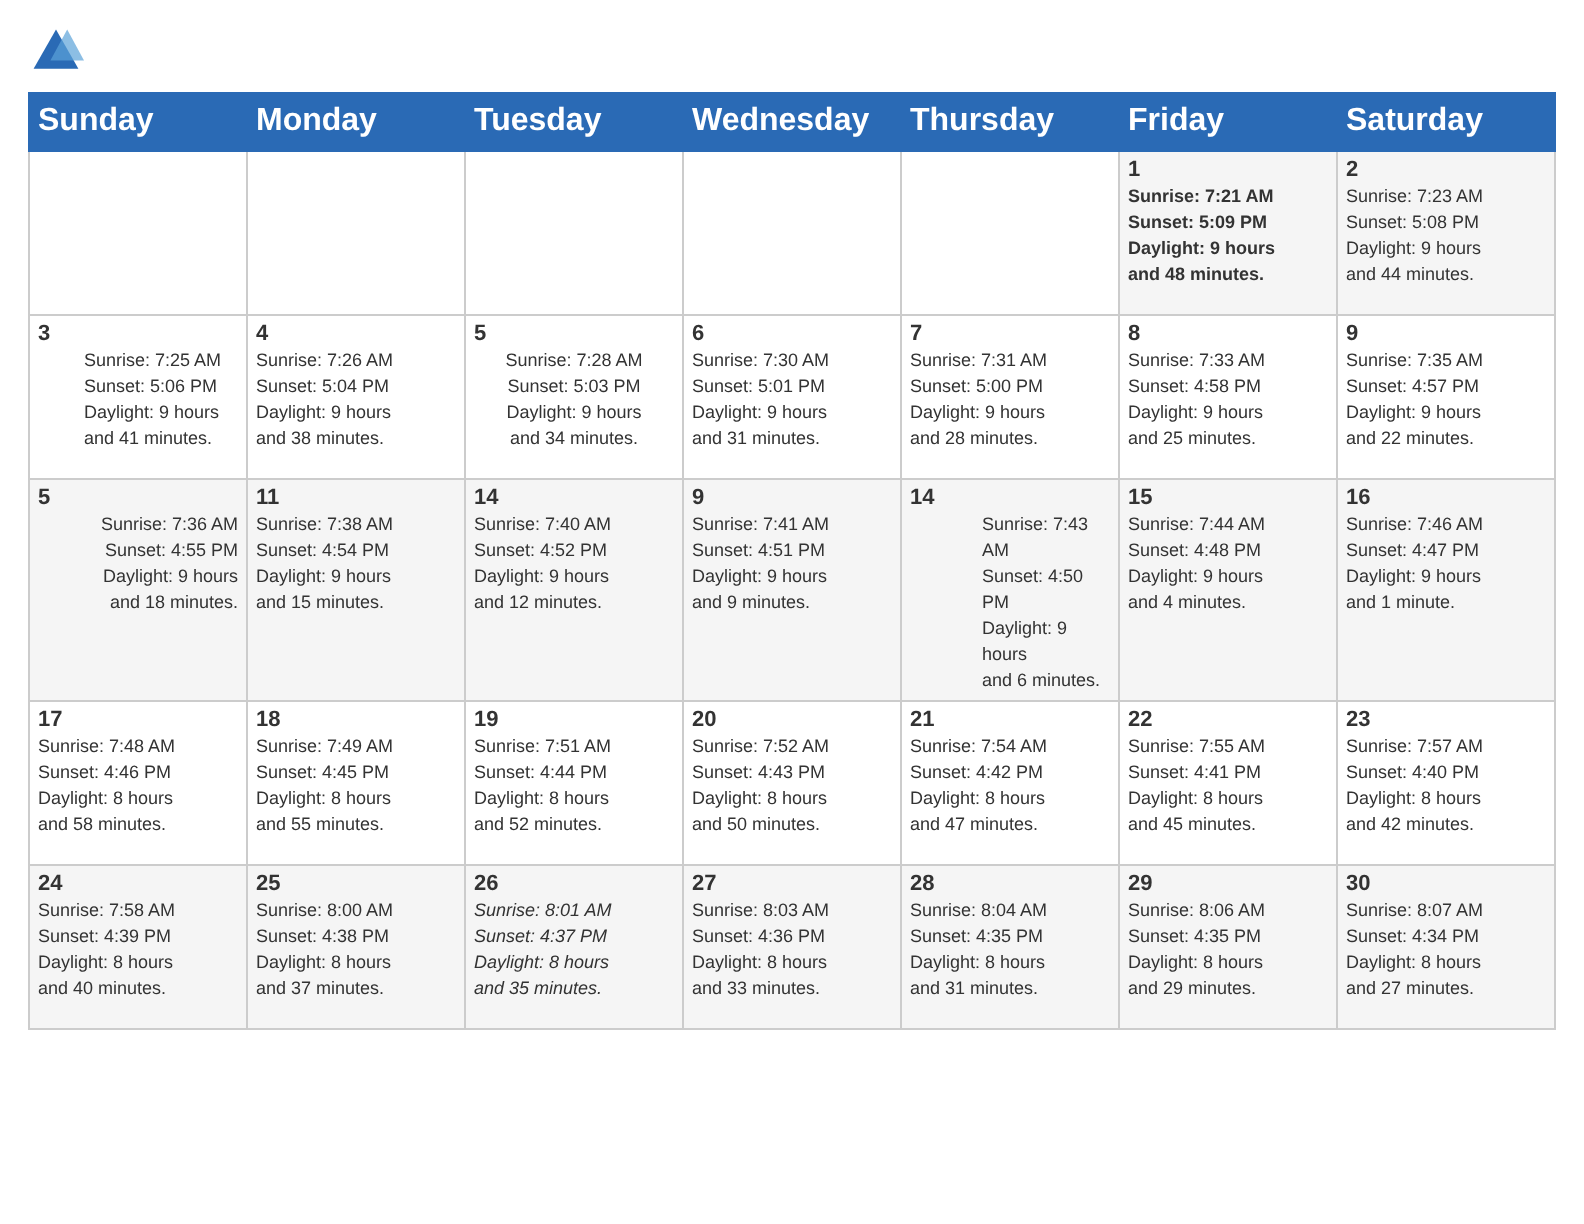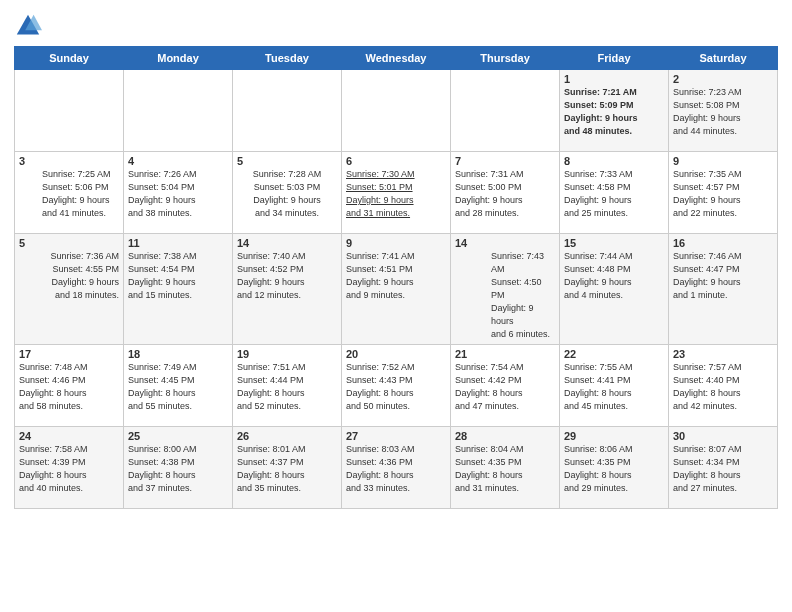--- a/index.html
+++ b/index.html
@@ -59,24 +59,24 @@
       color: #555;
     }
     table {
       width: 100%;
       border-collapse: collapse;
       table-layout: fixed;
     }
     thead th {
       background-color: #2a6ab5;
       color: #fff;
-      font-size: 11px;
+      font-size: 16px;
       font-weight: bold;
       padding: 5px 4px;
-      text-align: center;
+      text-align: left;
       border: 1px solid #2a6ab5;
     }
     tbody td {
       border: 1px solid #ccc;
       vertical-align: top;
       padding: 3px 4px;
       font-size: 9.2px;
       color: #333;
       height: 82px;
       background: #fff;
@@ -173,21 +173,21 @@
           </td>
           <td>
             <span class="day-number">5</span>
             <div class="day-info" style="white-space: pre-line; text-align: center;">Sunrise: 7:28 AM
 Sunset: 5:03 PM
 Daylight: 9 hours
 and 34 minutes.</div>
           </td>
           <td>
             <span class="day-number">6</span>
-            <div class="day-info" style="white-space: pre-line; text-decoration: underline;">Sunrise: 7:30 AM
+            <div class="day-info" style="white-space: pre-line;">Sunrise: 7:30 AM
 Sunset: 5:01 PM
 Daylight: 9 hours
 and 31 minutes.</div>
           </td>
           <td>
             <span class="day-number">7</span>
             <div class="day-info" style="white-space: pre-line;">Sunrise: 7:31 AM
 Sunset: 5:00 PM
 Daylight: 9 hours
 and 28 minutes.</div>
@@ -319,21 +319,21 @@
           </td>
           <td>
             <span class="day-number">25</span>
             <div class="day-info" style="white-space: pre-line;">Sunrise: 8:00 AM
 Sunset: 4:38 PM
 Daylight: 8 hours
 and 37 minutes.</div>
           </td>
           <td>
             <span class="day-number">26</span>
-            <div class="day-info" style="white-space: pre-line;">Sunrise: 8:01 AM
+            <div class="day-info" style="white-space: pre-line; font-style: italic;">Sunrise: 8:01 AM
 Sunset: 4:37 PM
 Daylight: 8 hours
 and 35 minutes.</div>
           </td>
           <td>
             <span class="day-number">27</span>
             <div class="day-info" style="white-space: pre-line;">Sunrise: 8:03 AM
 Sunset: 4:36 PM
 Daylight: 8 hours
 and 33 minutes.</div>

